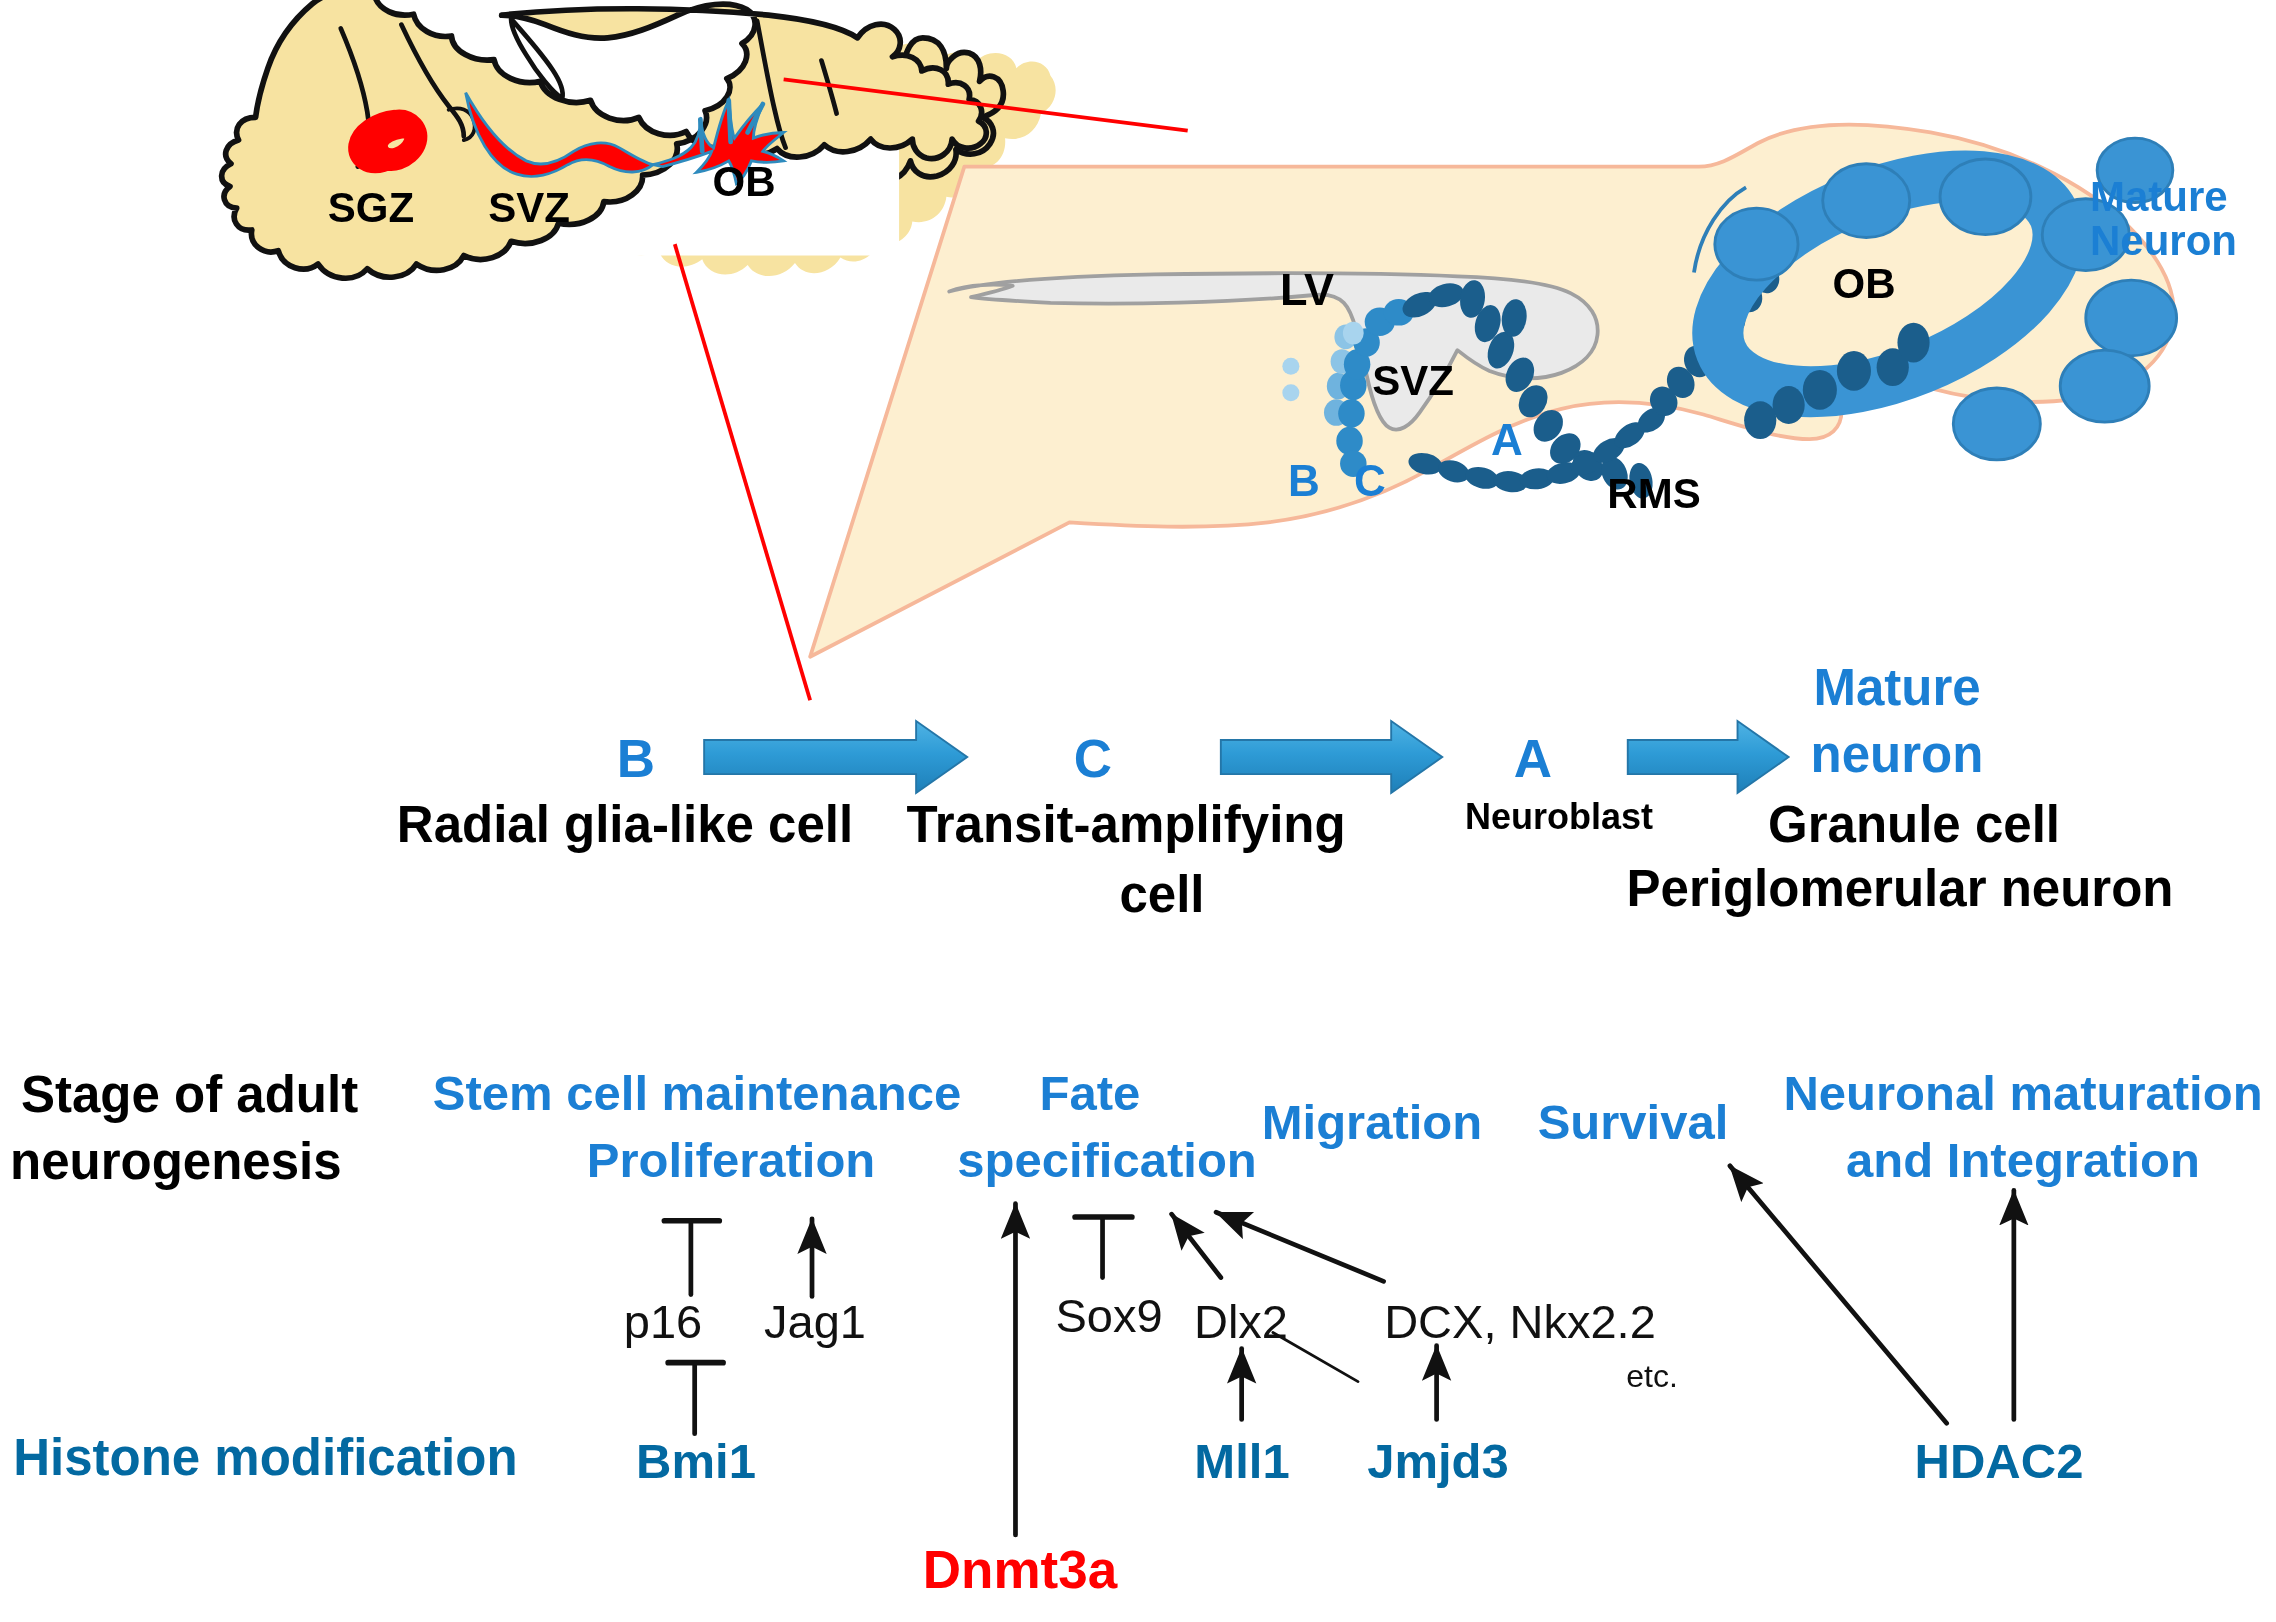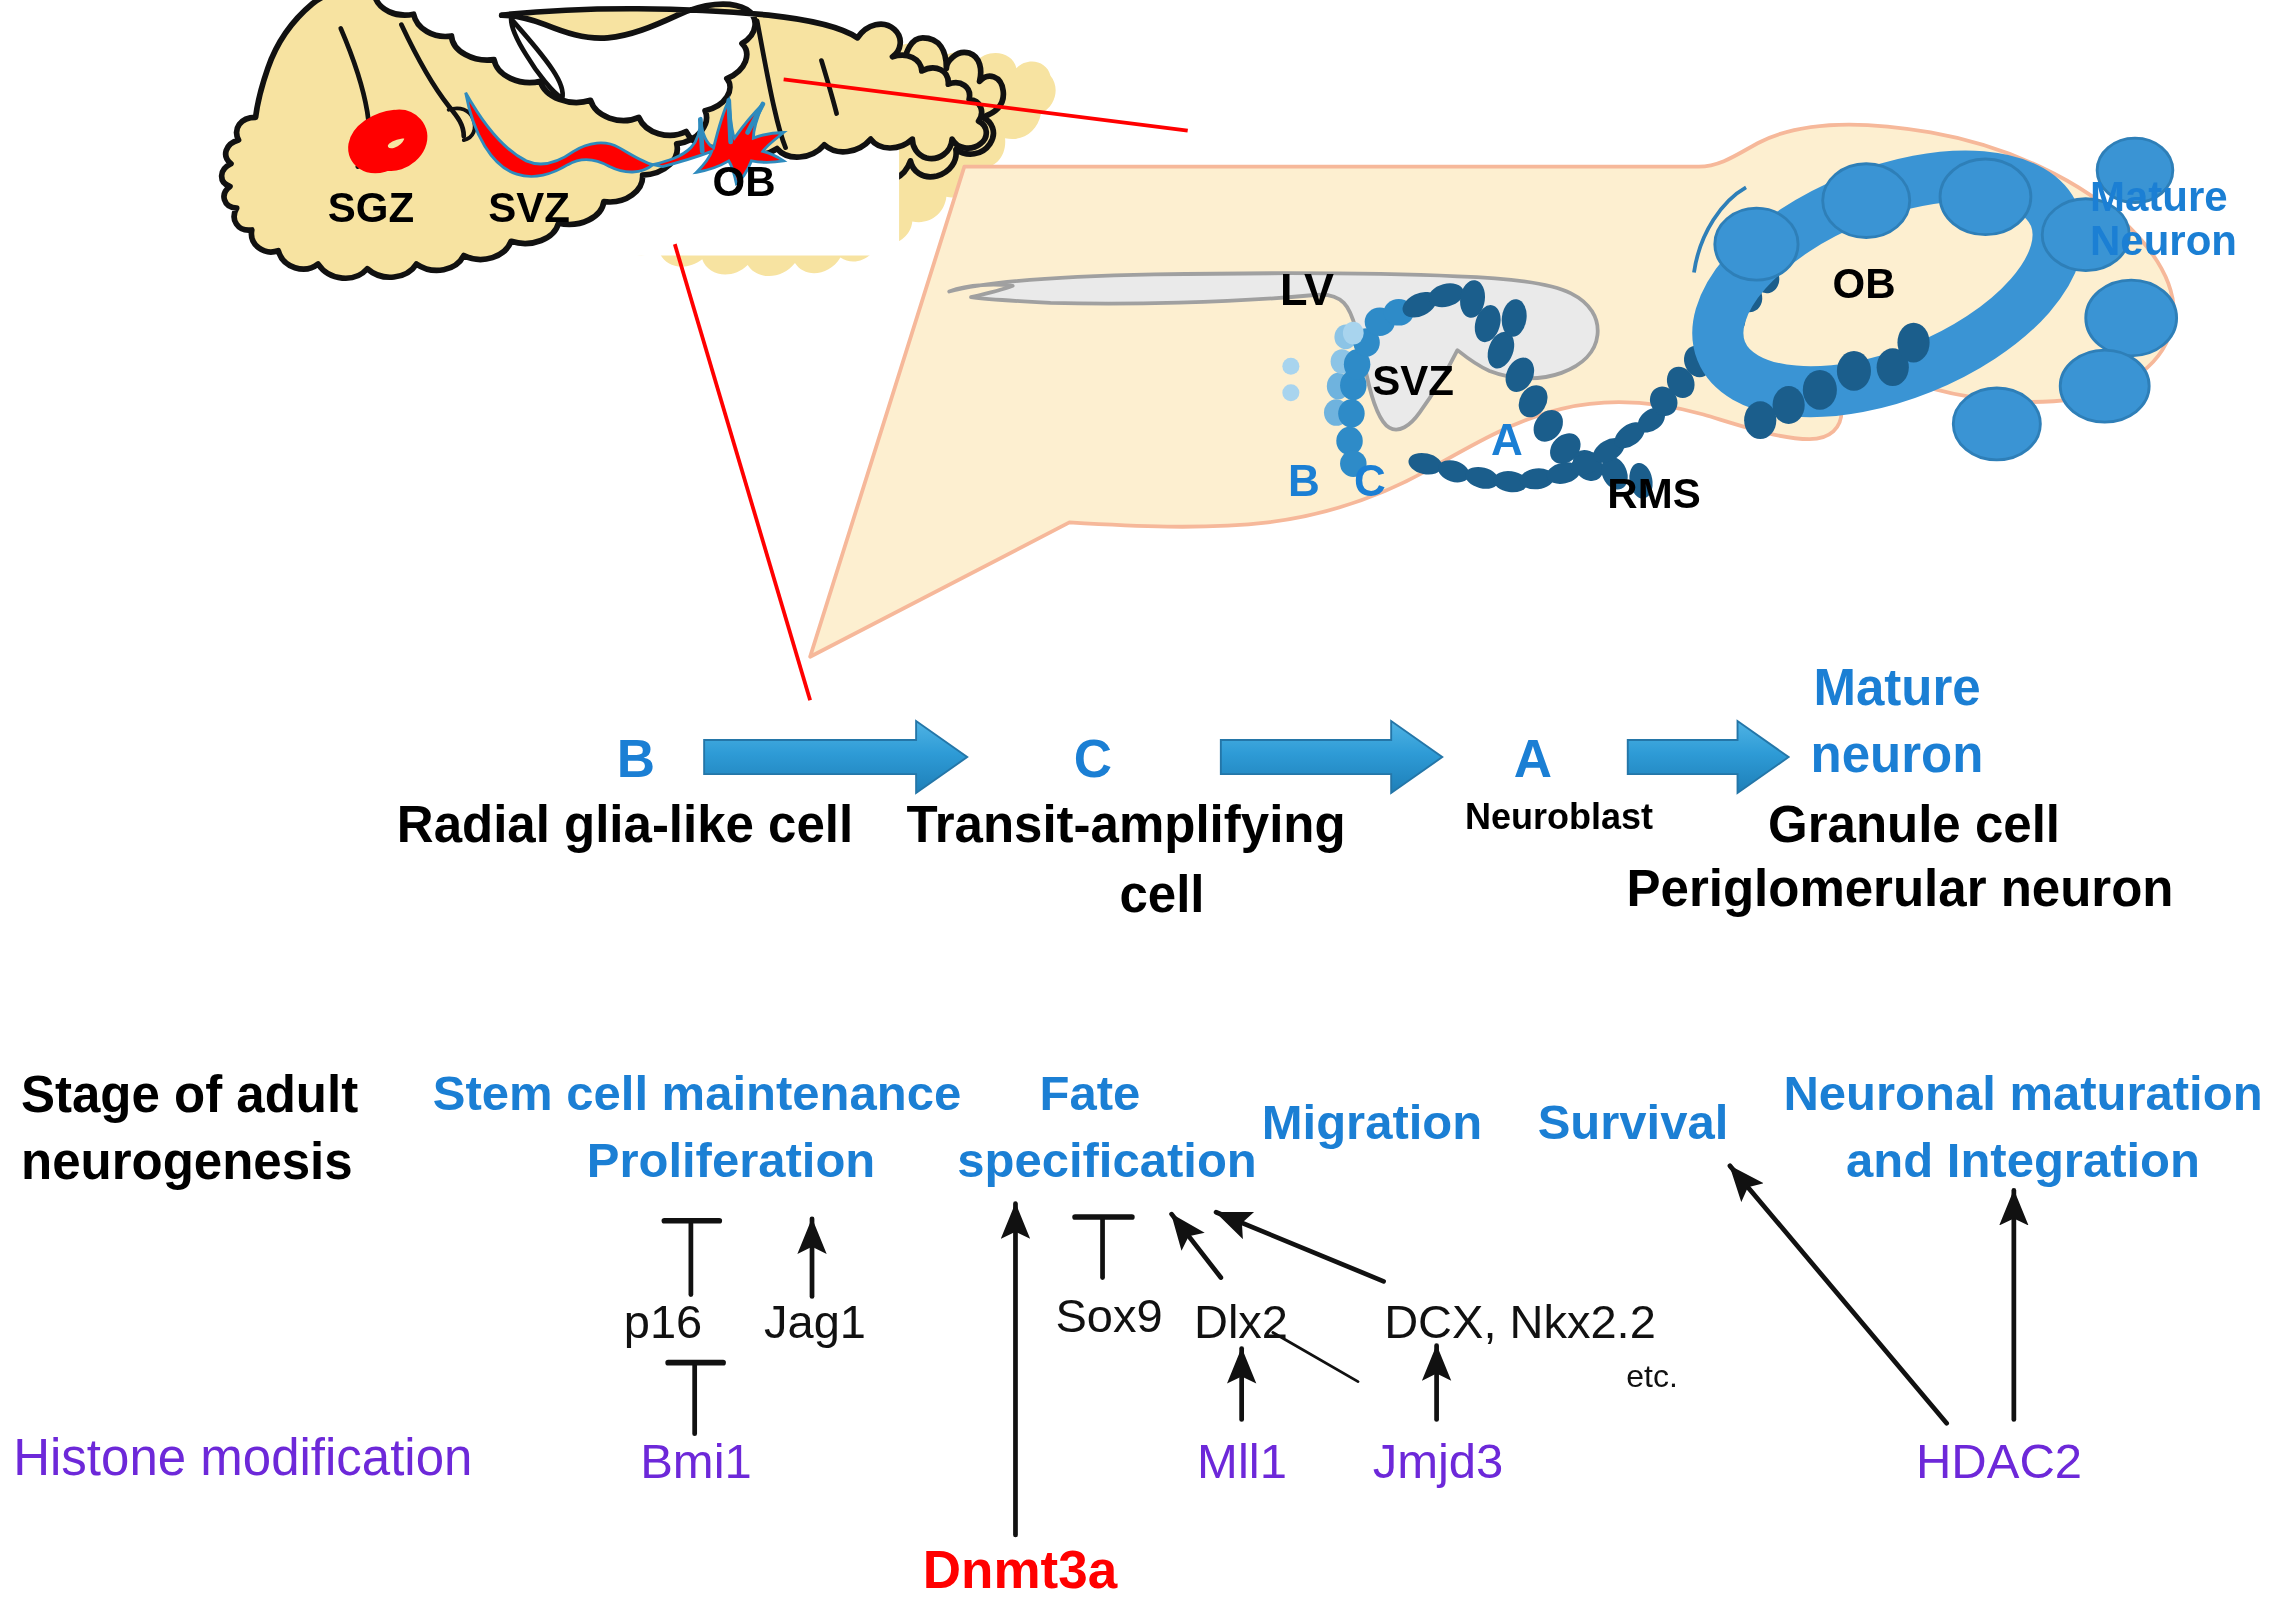--- a/index.html
+++ b/index.html
@@ -5,21 +5,21 @@
   html,body{margin:0;padding:0;background:#ffffff;}
   body{
     width:2277px;height:1622px;position:relative;overflow:hidden;
     font-family:"Liberation Sans", sans-serif;
     -webkit-font-smoothing:antialiased;
   }
   #figure{position:absolute;left:0;top:0;width:2277px;height:1176px;}
   .lbl{position:absolute;white-space:nowrap;line-height:1.02;}
   .blk{color:#000000;font-weight:bold;}
   .blu{color:#1B7FD4;font-weight:bold;}
-  .cyan{color:#6d28d9;font-weight:normal;}
+  .cyan{color:#0369a1;font-weight:bold;}
   .red{color:#FF0000;font-weight:bold;}
   .plain{color:#111111;font-weight:normal;font-family:"Liberation Sans", sans-serif;}
   .ctr{transform:translateX(-50%);text-align:center;}
   svg{display:block;}
   .svgroot{position:absolute;left:0;top:0;}
 </style>
 </head>
 <body>
 
 <div id="figure">
@@ -477,21 +477,21 @@
   <div class="lbl blu ctr" style="left:1897px;top:729px;font-size:51px;">neuron</div>
 
   <div class="lbl blk ctr" style="left:625px;top:799px;font-size:51px;">Radial glia-like cell</div>
   <div class="lbl blk ctr" style="left:1126px;top:799px;font-size:51px;">Transit-amplifying</div>
   <div class="lbl blk ctr" style="left:1162px;top:869px;font-size:51px;">cell</div>
   <div class="lbl blk ctr" style="left:1535px;top:799px;font-size:36px;margin-left:24px;">Neuroblast</div>
   <div class="lbl blk ctr" style="left:1914px;top:799px;font-size:51px;">Granule cell</div>
   <div class="lbl blk ctr" style="left:1900px;top:863px;font-size:51px;">Periglomerular neuron</div>
 
   <div class="lbl blk" style="left:21px;top:1069px;font-size:51px;">Stage of adult</div>
-  <div class="lbl blk" style="left:21px;top:1136px;font-size:51px;">neurogenesis</div>
+  <div class="lbl blk" style="left:10px;top:1136px;font-size:51px;">neurogenesis</div>
 
   <div class="lbl blu ctr" style="left:697px;top:1069px;font-size:49px;">Stem cell maintenance</div>
   <div class="lbl blu ctr" style="left:731px;top:1136px;font-size:49px;">Proliferation</div>
 
   <div class="lbl blu ctr" style="left:1090px;top:1069px;font-size:49px;">Fate</div>
   <div class="lbl blu ctr" style="left:1107px;top:1136px;font-size:49px;">specification</div>
 
   <div class="lbl blu ctr" style="left:1372px;top:1098px;font-size:49px;">Migration</div>
 
   <div class="lbl blu ctr" style="left:1633px;top:1098px;font-size:49px;">Survival</div>

